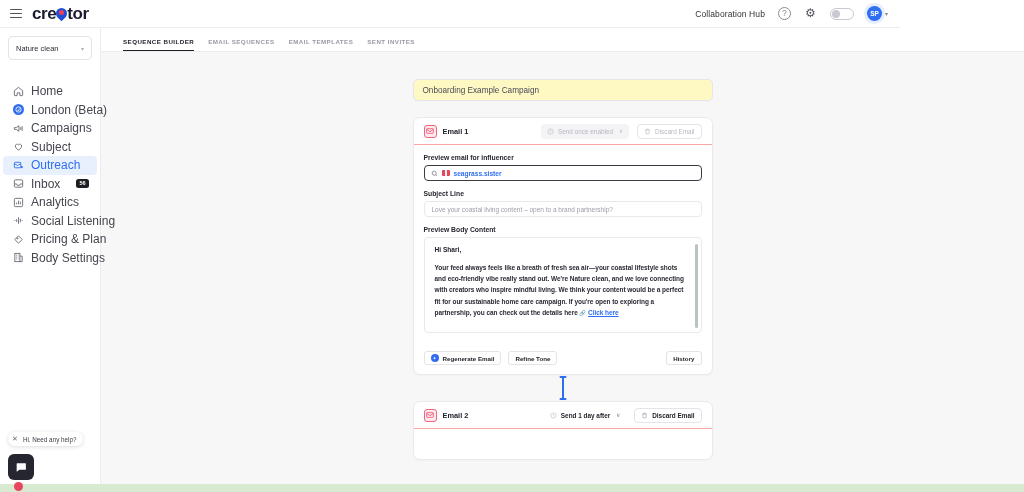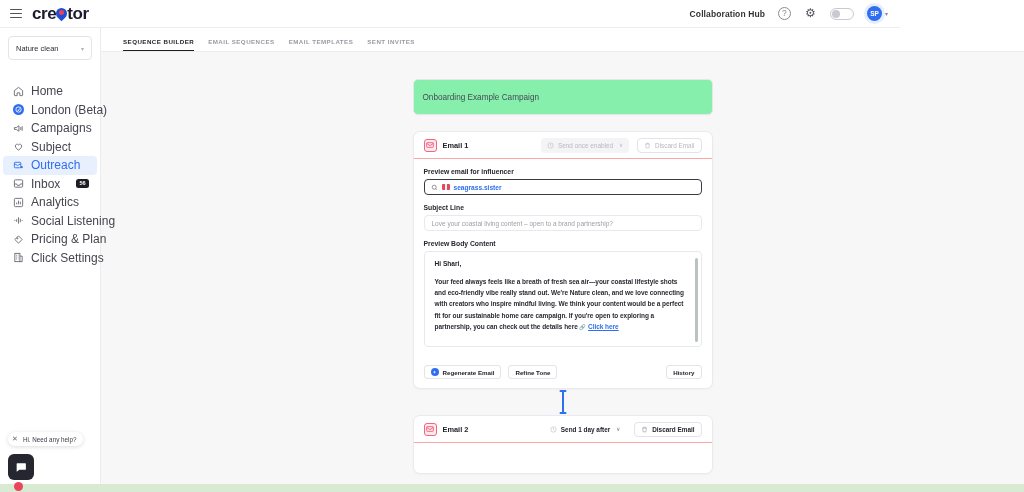--- a/index.html
+++ b/index.html
@@ -37,21 +37,21 @@
     background: #1f4fd8;
   }
   .logo .glyph .dot {
     position: absolute; left: 3px; top: 2.5px; width: 5px; height: 5px;
     border-radius: 50%; background: #ef4056;
   }
   .topbar-right {
     margin-left: auto; display: flex; align-items: center; gap: 13px;
     padding-right: 12px;
   }
-  .collab-hub { font-size: 8.5px; color: #333; font-weight: 700; letter-spacing: .1px; }
+  .collab-hub { font-size: 8.5px; color: #333; font-weight: 400; letter-spacing: .1px; }
   .ic-circle {
     width: 13px; height: 13px; border-radius: 50%;
     border: 1.1px solid #8b8b95; color: #8b8b95;
     font-size: 8.5px; line-height: 11px; text-align: center; cursor: pointer;
   }
   .gear {
     width: 13px; height: 13px; color: #55555f; font-size: 12px; line-height: 13px;
     text-align: center; cursor: pointer;
   }
   .toggle {
@@ -126,21 +126,21 @@
 
   .canvas {
     height: 440px; overflow: hidden; position: relative;
   }
   .sheet { width: 300px; margin: 27px auto 0 auto; }
 
   .seq-title-label {
     font-size: 9.5px; font-weight: 700; color: #1f1f27; margin-bottom: 7px;
   }
   .seq-title-input {
-    height: 36px; background: #86efac; border: 1px solid #e6e6ea; border-radius: 5px;
+    height: 22px; background: #fef9c3; border: 1px solid #e6e6ea; border-radius: 5px;
     display: flex; align-items: center; padding: 0 9px;
     font-size: 8.2px; color: #4a4a55; cursor: text;
     box-shadow: 0 1px 1px rgba(0,0,0,.015);
   }
 
   
   .card {
     margin-top: 16px; background: #fff; border: 1px solid #eaeaee;
     border-radius: 7px; box-shadow: 0 1px 2px rgba(0,0,0,.03);
   }
@@ -386,21 +386,21 @@
     </div>
 
     <div class="nav-item">
       <span class="nav-ic">
         <svg viewBox="0 0 24 24" fill="none" stroke="currentColor" stroke-width="2">
             <rect x="4" y="3" width="11" height="18"></rect>
             <path d="M15 9h5v12h-5"></path>
             <path d="M7 7h2M7 11h2M7 15h2M11 7h1M11 11h1M11 15h1"></path>
           </svg>
       </span>
-      <span class="nav-lb">Click Settings</span>
+      <span class="nav-lb">Body Settings</span>
     </div>
 
   </div>
 </div>
 
 <div class="main">
 
   <div class="tabs">
     <div class="tab active">SEQUENCE BUILDER</div>
     <div class="tab">EMAIL SEQUENCES</div>

